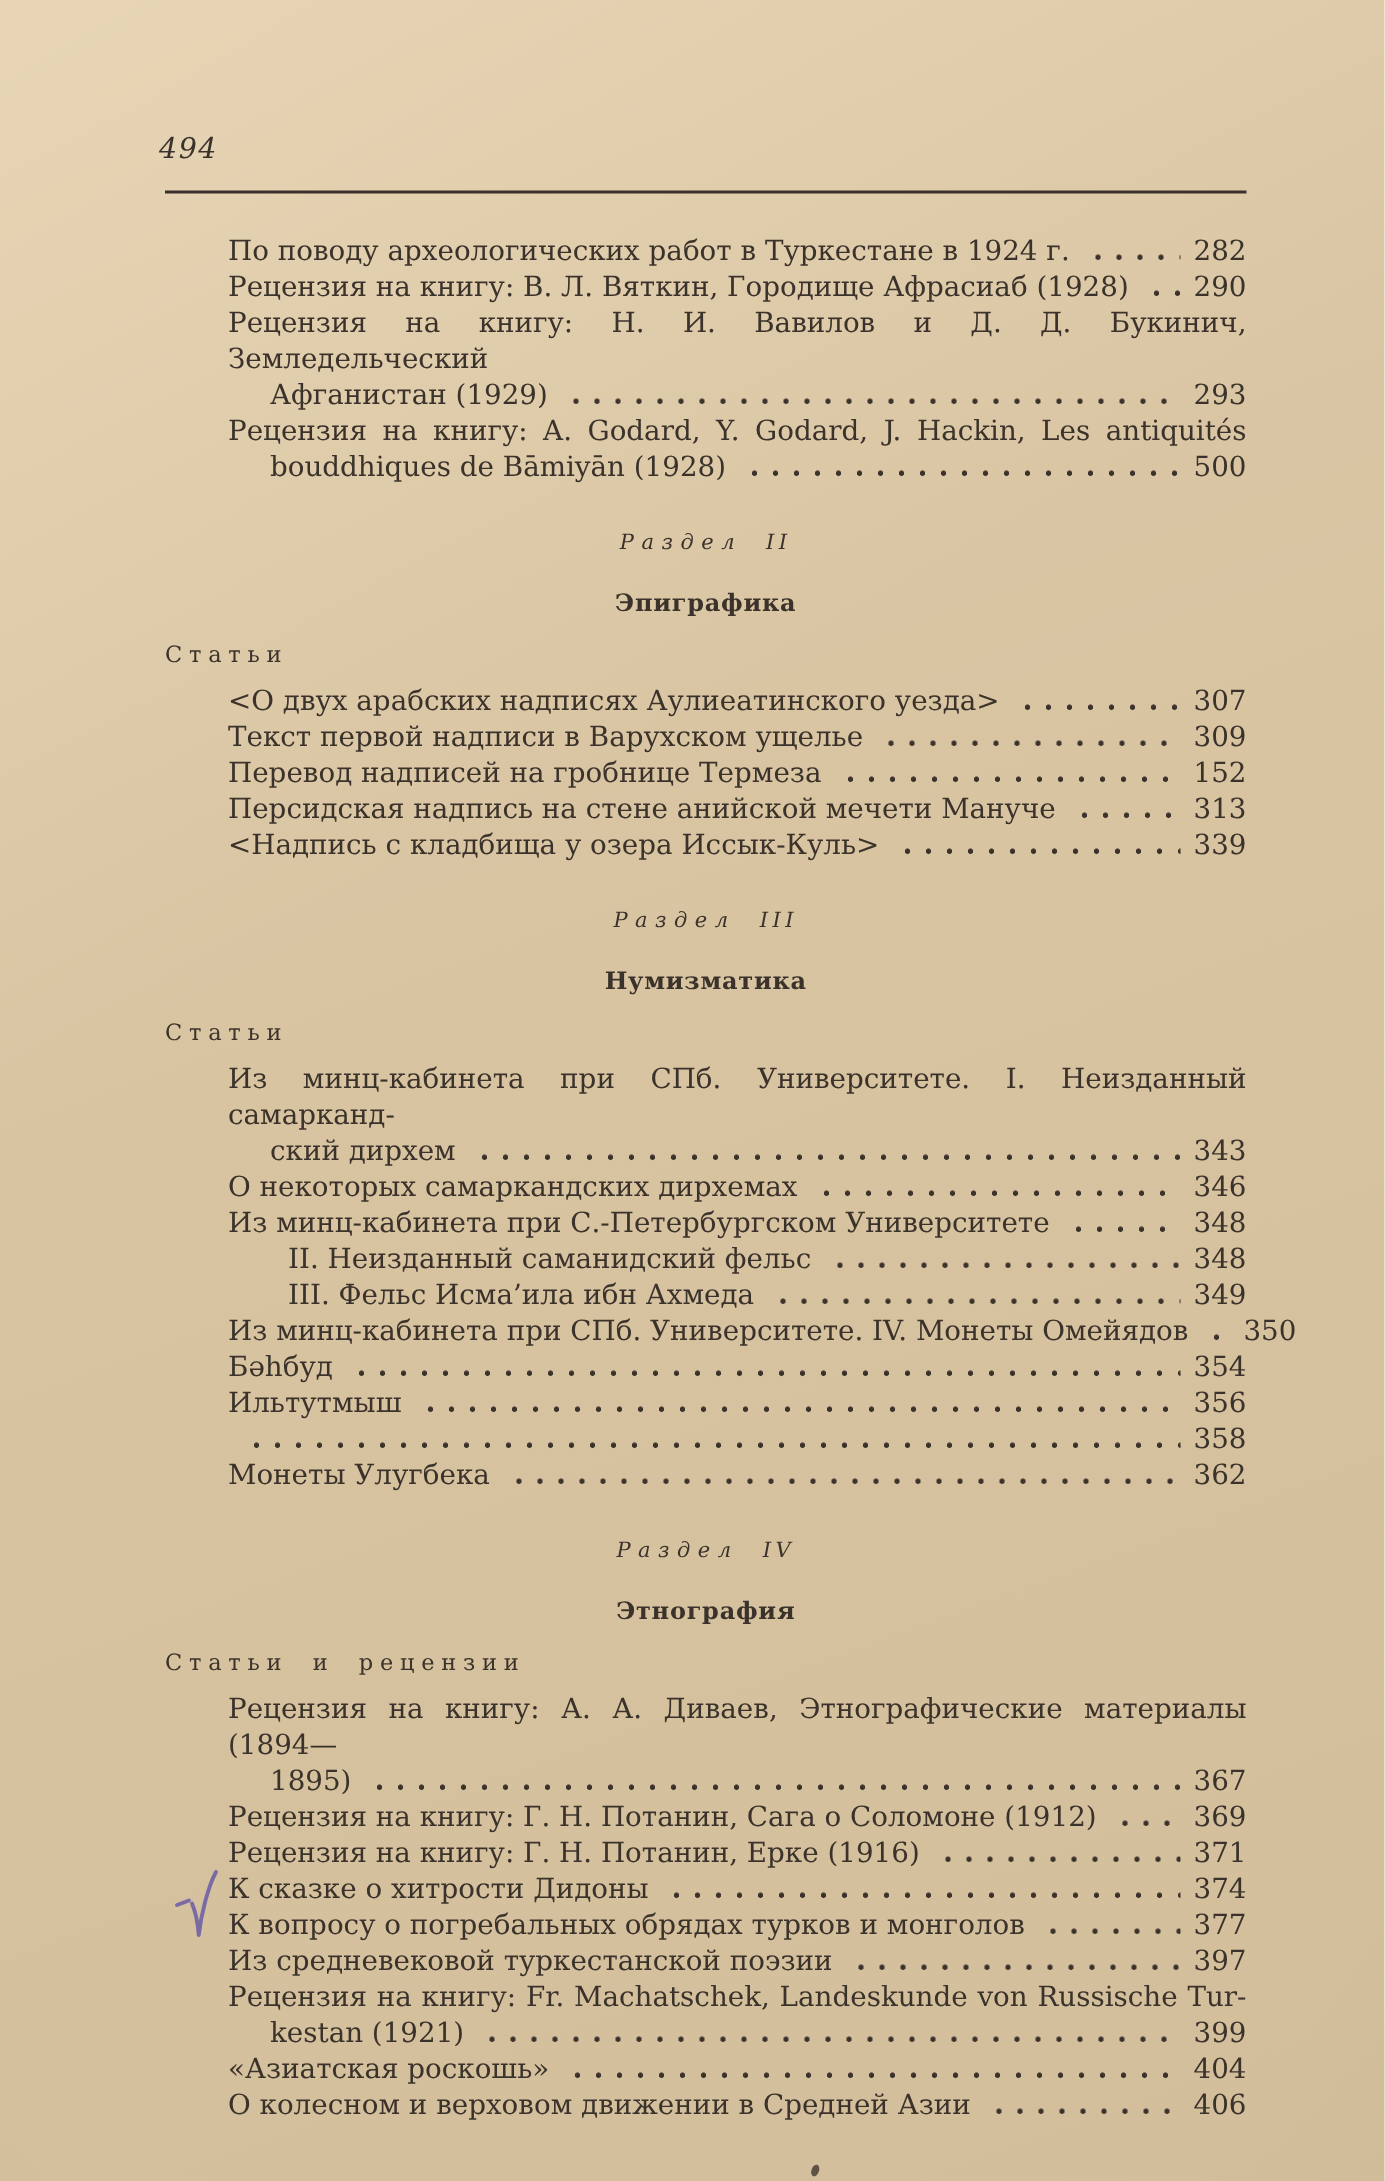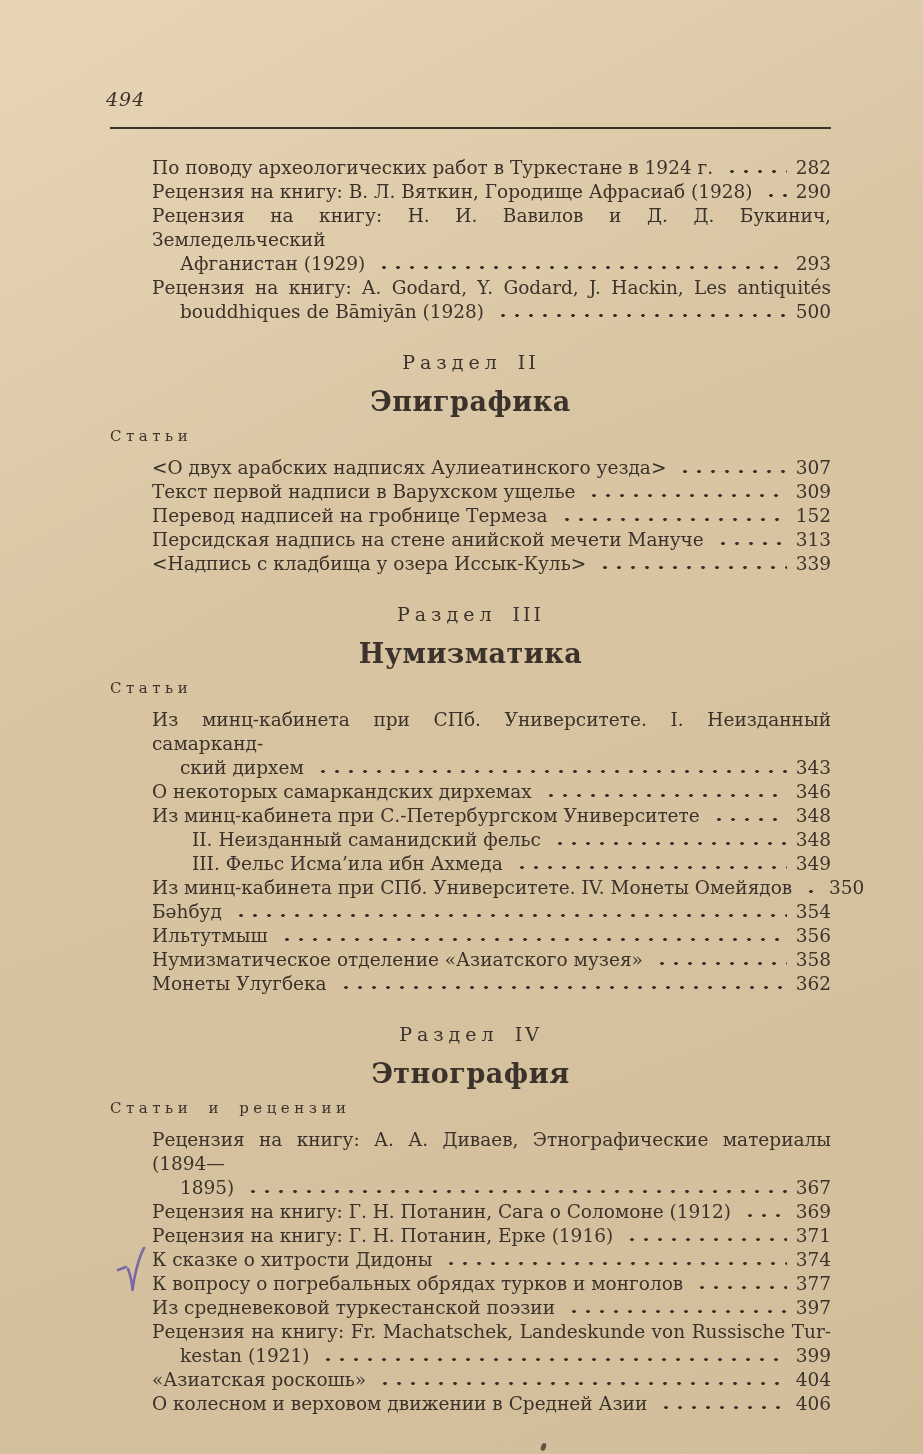--- a/index.html
+++ b/index.html
@@ -19,27 +19,27 @@
     position:absolute;left:106px;top:88px;
     font-style:italic;font-size:19px;letter-spacing:1px;
   }
   .rule{
     position:absolute;left:110px;top:127px;width:721px;height:2px;
     background:#3a3129;
   }
   .content{position:absolute;left:110px;top:154px;width:721px;}
   .toc-section{display:block;}
   .razdel{
-    text-align:center;font-size:19px;line-height:24px;
+    text-align:center;font-style:italic;font-size:14px;line-height:24px;
     margin-top:26px;
   }
   .rz-w{letter-spacing:5px;}
   .rz-n{margin-left:16px;letter-spacing:3px;}
   .cat-title{
-    text-align:center;font-weight:bold;font-size:27px;line-height:24px;
+    text-align:center;font-weight:bold;font-size:16px;line-height:24px;
     margin-top:16px;letter-spacing:0.5px;
   }
   .group{
     font-size:15px;line-height:24px;letter-spacing:4.5px;word-spacing:7px;
     margin-top:10px;
   }
   .entries{margin-left:42px;margin-top:8px;font-size:18.5px;line-height:24px;}
   .toc-section.no-head .entries{margin-top:0;padding-top:2px;}
   .pre{
     text-align:justify;text-align-last:justify;overflow:hidden;
@@ -202,21 +202,20 @@
           </div>
           <div class="toc-entry">
             <div class="row">
               <span class="etext">Ильтутмыш</span>
               <span class="leader"></span>
               <span class="enum">356</span>
             </div>
           </div>
           <div class="toc-entry">
             <div class="row">
-              <span class="etext">Нумизматическое отделение «Азиатского музея»</span>
               <span class="leader"></span>
               <span class="enum">358</span>
             </div>
           </div>
           <div class="toc-entry">
             <div class="row">
               <span class="etext">Монеты Улугбека</span>
               <span class="leader"></span>
               <span class="enum">362</span>
             </div>

